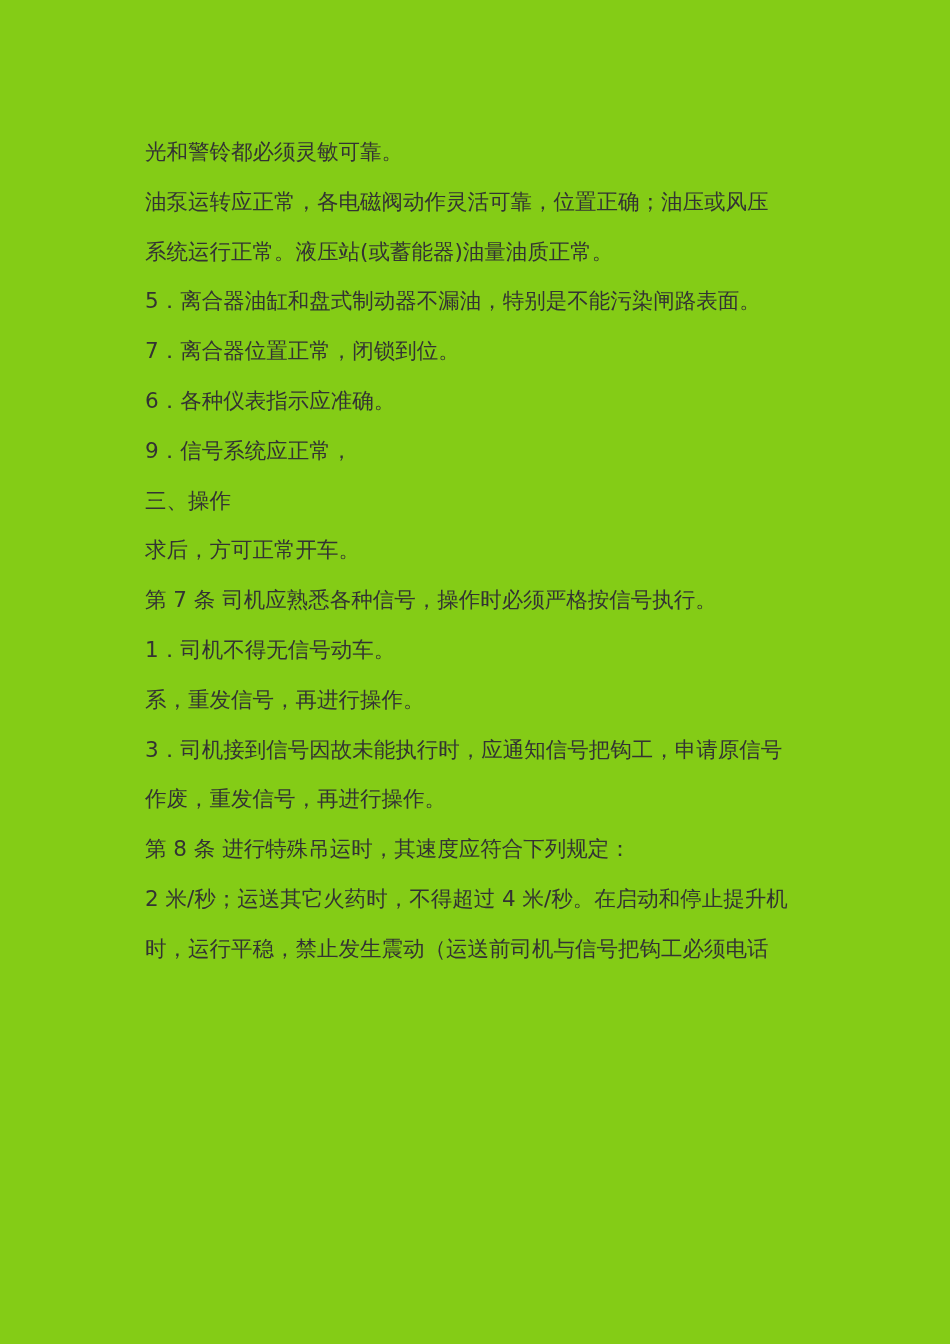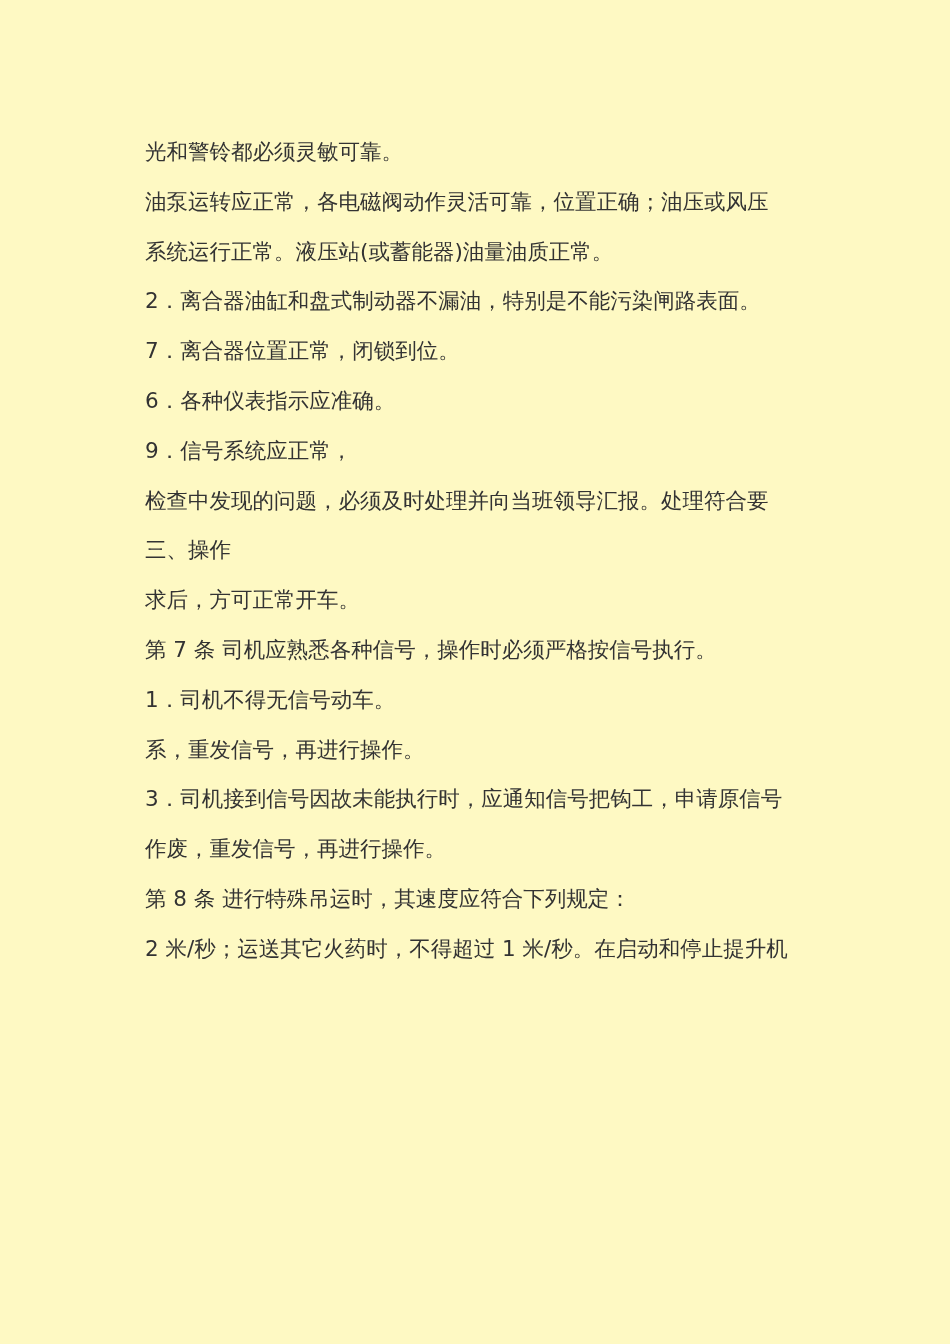--- a/index.html
+++ b/index.html
@@ -13,21 +13,21 @@
       position: relative;
       overflow: hidden;
       font-family: "DejaVu Sans", "Liberation Sans", sans-serif;
     }
     .page {
       position: absolute;
       left: 0;
       top: 0;
       width: 950px;
       height: 1344px;
-      background: #fef9c3;
+      background: #84cc16;
     }
     .content {
       position: absolute;
       left: 145px;
       top: 133px;
       width: 670px;
     }
     .line {
       height: 49.8px;
       line-height: 38px;
@@ -38,28 +38,28 @@
     }
   </style>
 </head>
 <body>
 
 <div class="page">
   <div class="content">
     <div class="line">光和警铃都必须灵敏可靠。</div>
     <div class="line">油泵运转应正常，各电磁阀动作灵活可靠，位置正确；油压或风压</div>
     <div class="line">系统运行正常。液压站(或蓄能器)油量油质正常。</div>
-    <div class="line">2．离合器油缸和盘式制动器不漏油，特别是不能污染闸路表面。</div>
+    <div class="line">5．离合器油缸和盘式制动器不漏油，特别是不能污染闸路表面。</div>
     <div class="line">7．离合器位置正常，闭锁到位。</div>
     <div class="line">6．各种仪表指示应准确。</div>
     <div class="line">9．信号系统应正常，</div>
-    <div class="line">检查中发现的问题，必须及时处理并向当班领导汇报。处理符合要</div>
     <div class="line">三、操作</div>
     <div class="line">求后，方可正常开车。</div>
     <div class="line">第 7 条 司机应熟悉各种信号，操作时必须严格按信号执行。</div>
     <div class="line">1．司机不得无信号动车。</div>
     <div class="line">系，重发信号，再进行操作。</div>
     <div class="line">3．司机接到信号因故未能执行时，应通知信号把钩工，申请原信号</div>
     <div class="line">作废，重发信号，再进行操作。</div>
     <div class="line">第 8 条 进行特殊吊运时，其速度应符合下列规定：</div>
-    <div class="line">2 米/秒；运送其它火药时，不得超过 1 米/秒。在启动和停止提升机</div>
+    <div class="line">2 米/秒；运送其它火药时，不得超过 4 米/秒。在启动和停止提升机</div>
+    <div class="line">时，运行平稳，禁止发生震动（运送前司机与信号把钩工必须电话</div>
   </div>
 </div>
 
 </body></html>

